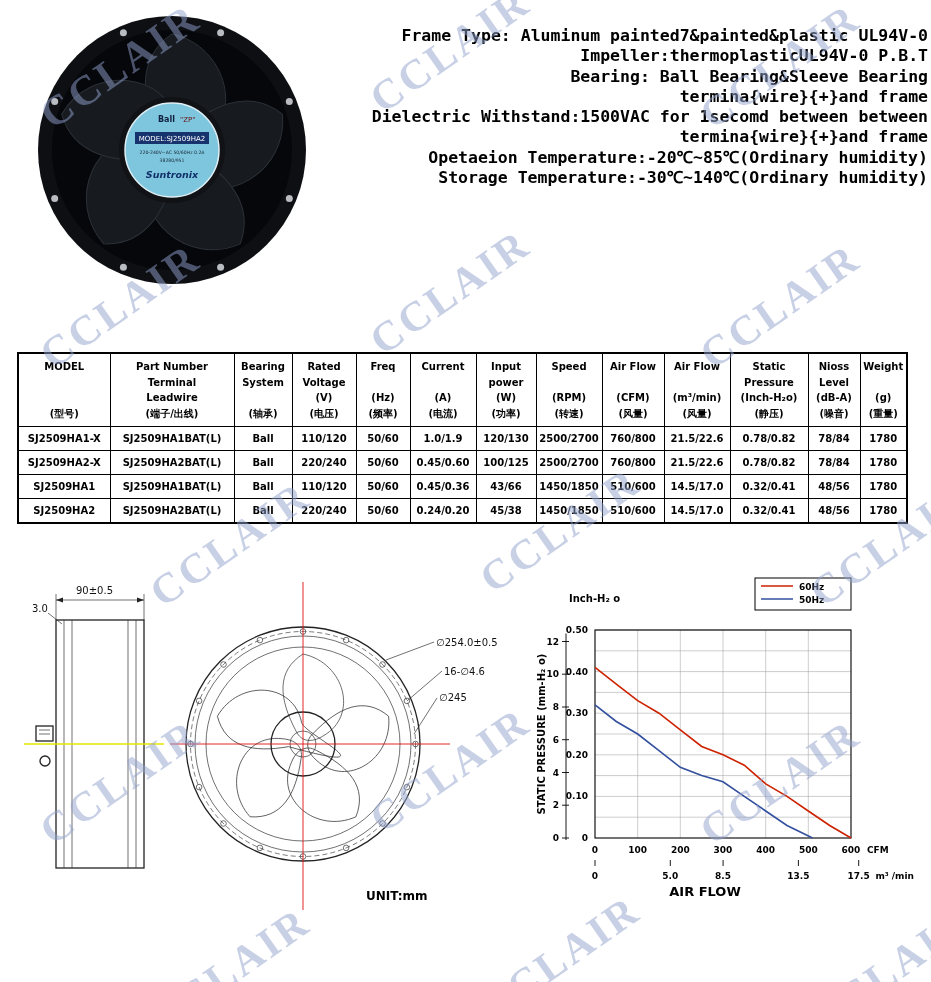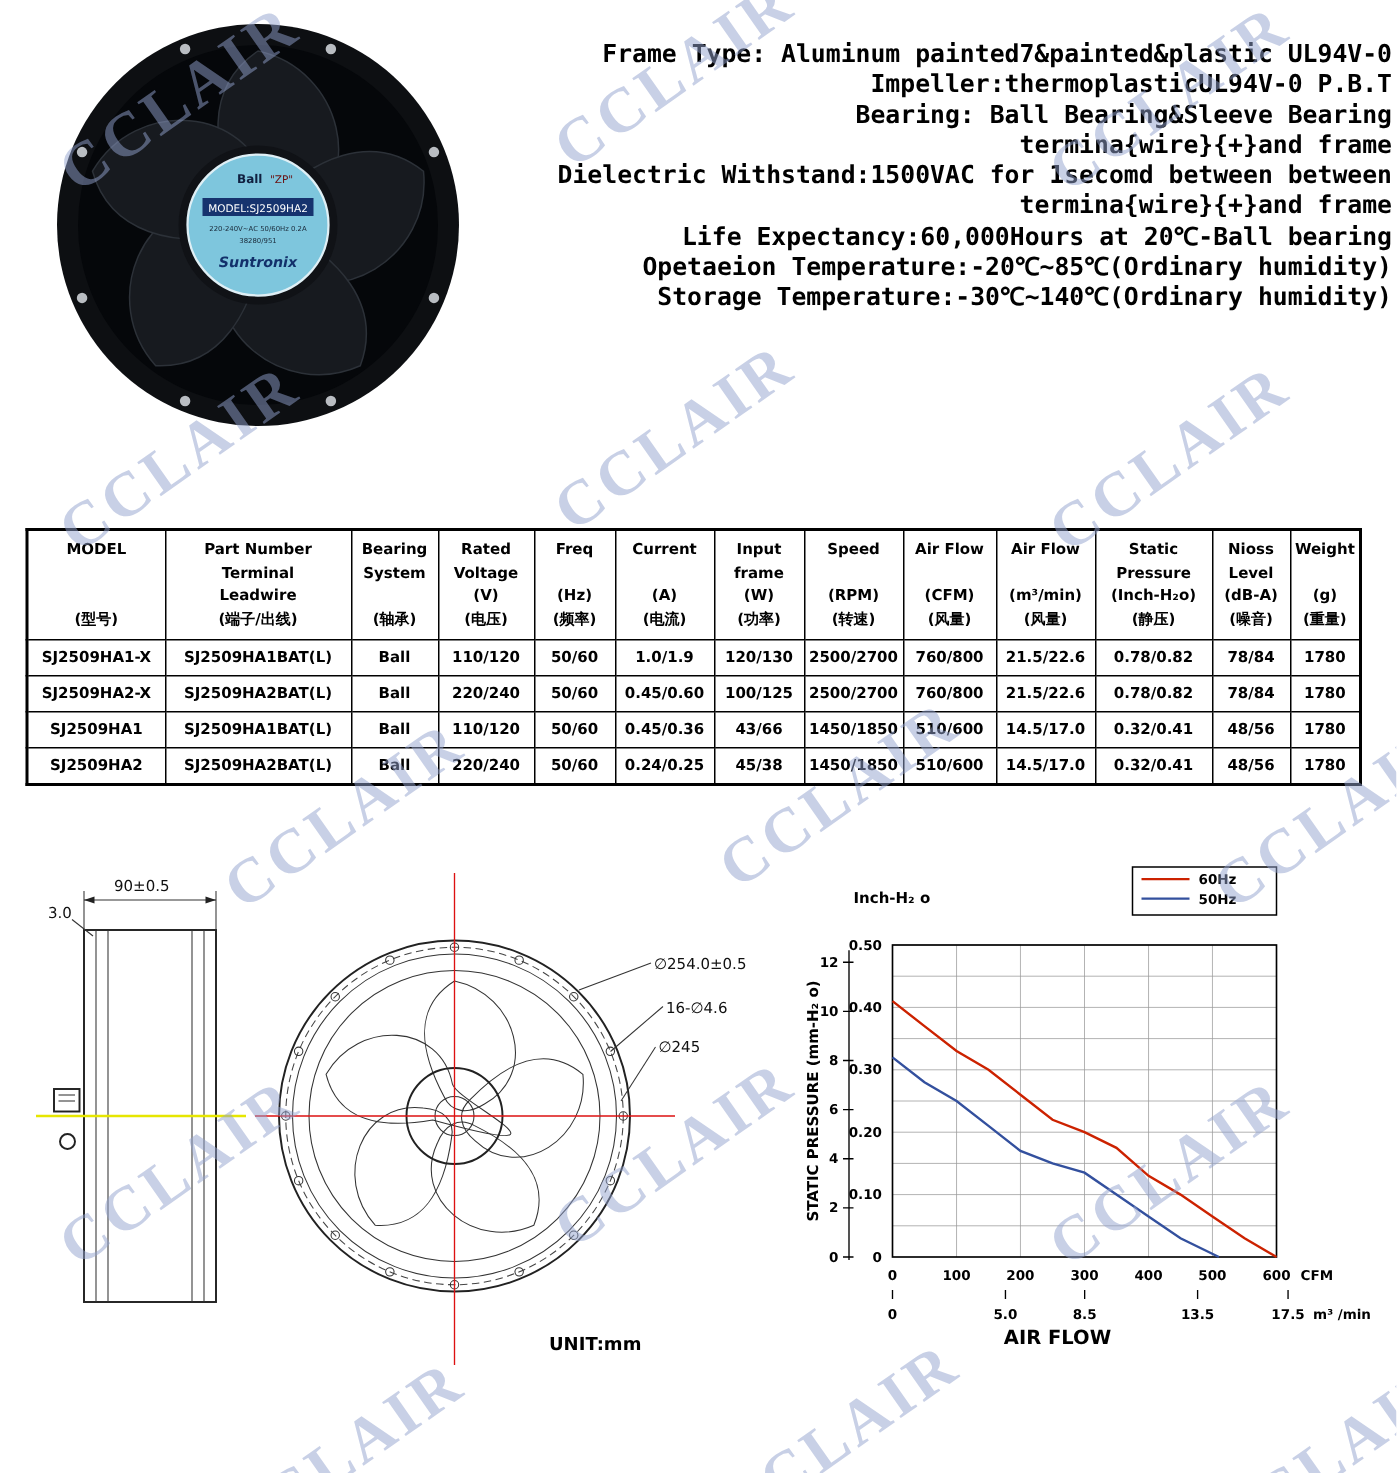--- a/index.html
+++ b/index.html
@@ -103,21 +103,20 @@
   </svg>
 
   <div class="specs">
     <div>
         <div class="spec-line">Frame Type: Aluminum painted7&amp;painted&amp;plastic UL94V-0</div>
         <div class="spec-line">Impeller:thermoplasticUL94V-0 P.B.T</div>
         <div class="spec-line">Bearing: Ball Bearing&amp;Sleeve Bearing</div>
         <div class="spec-line">                       termina{wire}{+}and frame</div>
         <div class="spec-line">Dielectric Withstand:1500VAC for 1secomd between between</div>
         <div class="spec-line">                       termina{wire}{+}and frame</div>
-        <div class="spec-line">Life Expectancy:60,000Hours at 20℃-Ball bearing</div>
         <div class="spec-line">Opetaeion Temperature:-20℃~85℃(Ordinary humidity)</div>
         <div class="spec-line">Storage Temperature:-30℃~140℃(Ordinary humidity)</div>
       </div>
   </div>
 
   <div class="tablewrap">
     <table class="spec">
         <colgroup>
           <col style="width: 92px;">
           <col style="width: 124px;">
@@ -153,21 +152,21 @@
 (电压)</th>
             <th>Freq
 
 (Hz)
 (频率)</th>
             <th>Current
 
 (A)
 (电流)</th>
             <th>Input
-frame
+power
 (W)
 (功率)</th>
             <th>Speed
 
 (RPM)
 (转速)</th>
             <th>Air Flow
 
 (CFM)
 (风量)</th>
@@ -234,21 +233,21 @@
             <td>0.32/0.41</td>
             <td>48/56</td>
             <td>1780</td>
           </tr>
           <tr>
             <td>SJ2509HA2</td>
             <td>SJ2509HA2BAT(L)</td>
             <td>Ball</td>
             <td>220/240</td>
             <td>50/60</td>
-            <td>0.24/0.25</td>
+            <td>0.24/0.20</td>
             <td>45/38</td>
             <td>1450/1850</td>
             <td>510/600</td>
             <td>14.5/17.0</td>
             <td>0.32/0.41</td>
             <td>48/56</td>
             <td>1780</td>
           </tr>
         </tbody>
       </table>

